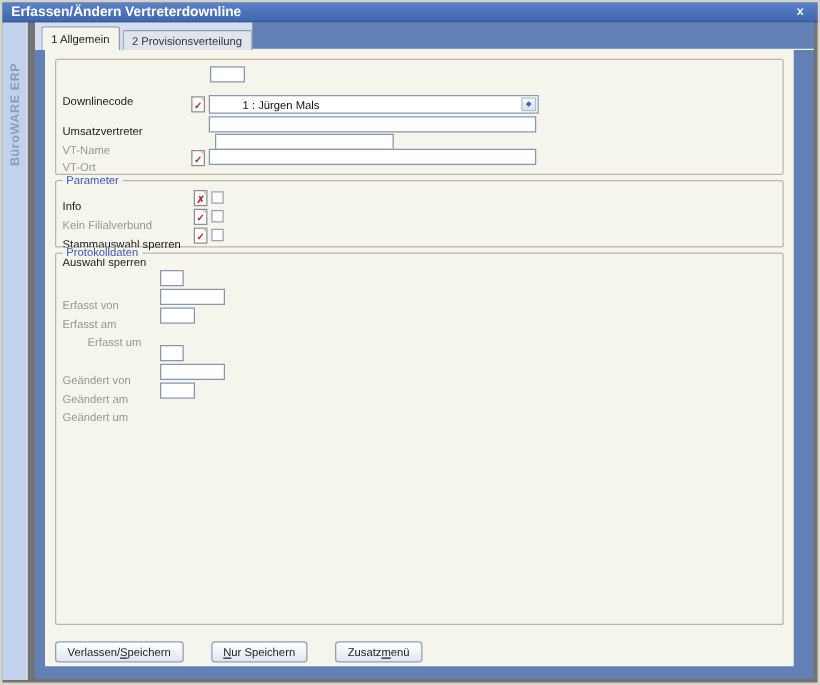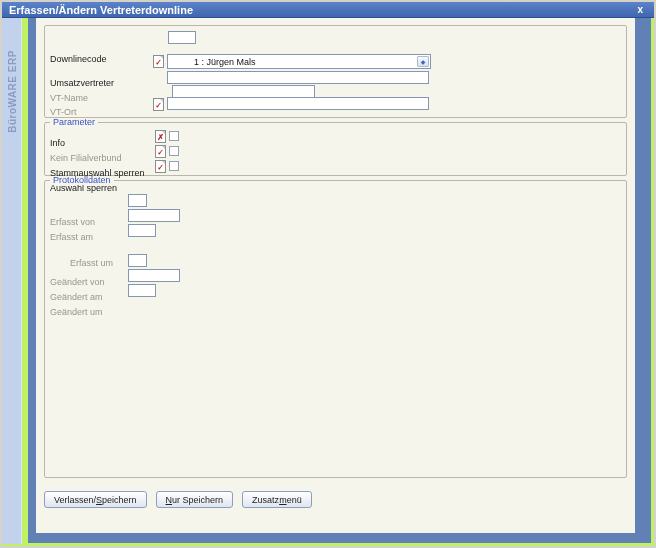--- a/index.html
+++ b/index.html
@@ -5,21 +5,21 @@
   * { margin:0; padding:0; box-sizing:border-box; }
   html,body { width:656px; height:548px; }
   body {
     font-family: "Liberation Sans", sans-serif;
     background:#d6d2c8;
     position:relative;
     overflow:hidden;
   }
   .window {
     position:absolute; left:2px; top:2px; right:2px; bottom:2px;
-    background:#bef264;
+    background:#737373;
   }
   
   .titlebar {
     position:absolute; left:0; top:0; right:0; height:16px;
     background:linear-gradient(#5b83c9,#3f66ae);
     border-bottom:1px solid #2d4f92;
     display:flex; align-items:center;
   }
   .titlebar .title {
     color:#fff; font-size:11px; font-weight:bold; padding-left:7px;
@@ -127,21 +127,21 @@
     position:absolute; left:0; right:0; bottom:0; top:1px;
     text-align:center; font-size:8px; line-height:11px;
     color:#c12222; font-weight:bold;
   }
   
   .cbox {
     position:absolute; width:10px; height:10px;
     background:#fff; border:1px solid #96a2b4; cursor:default;
   }
   
-  .btnrow { position:absolute; left:8px; top:473px; display:flex; gap:9px; }
+  .btnrow { position:absolute; left:8px; top:473px; display:flex; gap:22px; }
   .btn {
     height:17px; padding:0 9px;
     font-family:"Liberation Sans",sans-serif; font-size:9px; color:#222;
     background:linear-gradient(#ffffff,#dfe6f0);
     border:1px solid #8d9dbd; border-radius:3px;
     display:flex; align-items:center; cursor:default; white-space:nowrap;
   }
   .btn u { text-decoration:underline; }
 </style>
 </head>
@@ -155,20 +155,27 @@
   </div>
 
   <div class="brand-strip">
     <div class="brand-box">
       <span>BüroWARE ERP</span>
     </div>
   </div>
 
   <div class="panel">
 
+    <div class="header-row">
+      <div class="tabs-wrap">
+        <div class="tab active">1 Allgemein</div>
+        <div class="tab inactive">2 Provisionsverteilung</div>
+      </div>
+      <div class="header-fill"></div>
+    </div>
 
     <div class="content">
 
       <div class="groupbox gb-stamm"></div>
 
       <span class="lbl" style="left:14px; top:16px;">Downlinecode</span>
       <input class="tfield" style="left: 132px; top: 13px; width: 28px;" value="">
 
       <span class="lbl" style="left:14px; top:40px; font-weight:bold; font-weight:normal;">Umsatzvertreter</span>
       <div class="flagicon" style="left:117px; top:37px;">
@@ -218,21 +225,21 @@
       <div class="groupbox gb-proto">
         <span class="legend">Protokolldaten</span>
       </div>
 
       <span class="lbl dis" style="left:14px; top:179px;">Erfasst von</span>
       <input class="tfield" style="left: 92px; top: 176px; width: 19px;" value="">
 
       <span class="lbl dis" style="left:14px; top:194px;">Erfasst am</span>
       <input class="tfield" style="left: 92px; top: 191px; width: 52px;" value="">
 
-      <span class="lbl dis" style="left:14px; top:220px;padding-left:20px;">Erfasst um</span>
+      <span class="lbl dis" style="left:14px; top:209px;padding-left:20px;">Erfasst um</span>
       <input class="tfield" style="left: 92px; top: 206px; width: 28px;" value="">
 
       <span class="lbl dis" style="left:14px; top:239px;">Geändert von</span>
       <input class="tfield" style="left: 92px; top: 236px; width: 19px;" value="">
 
       <span class="lbl dis" style="left:14px; top:254px;">Geändert am</span>
       <input class="tfield" style="left: 92px; top: 251px; width: 52px;" value="">
 
       <span class="lbl dis" style="left:14px; top:269px;">Geändert um</span>
       <input class="tfield" style="left: 92px; top: 266px; width: 28px;" value="">

